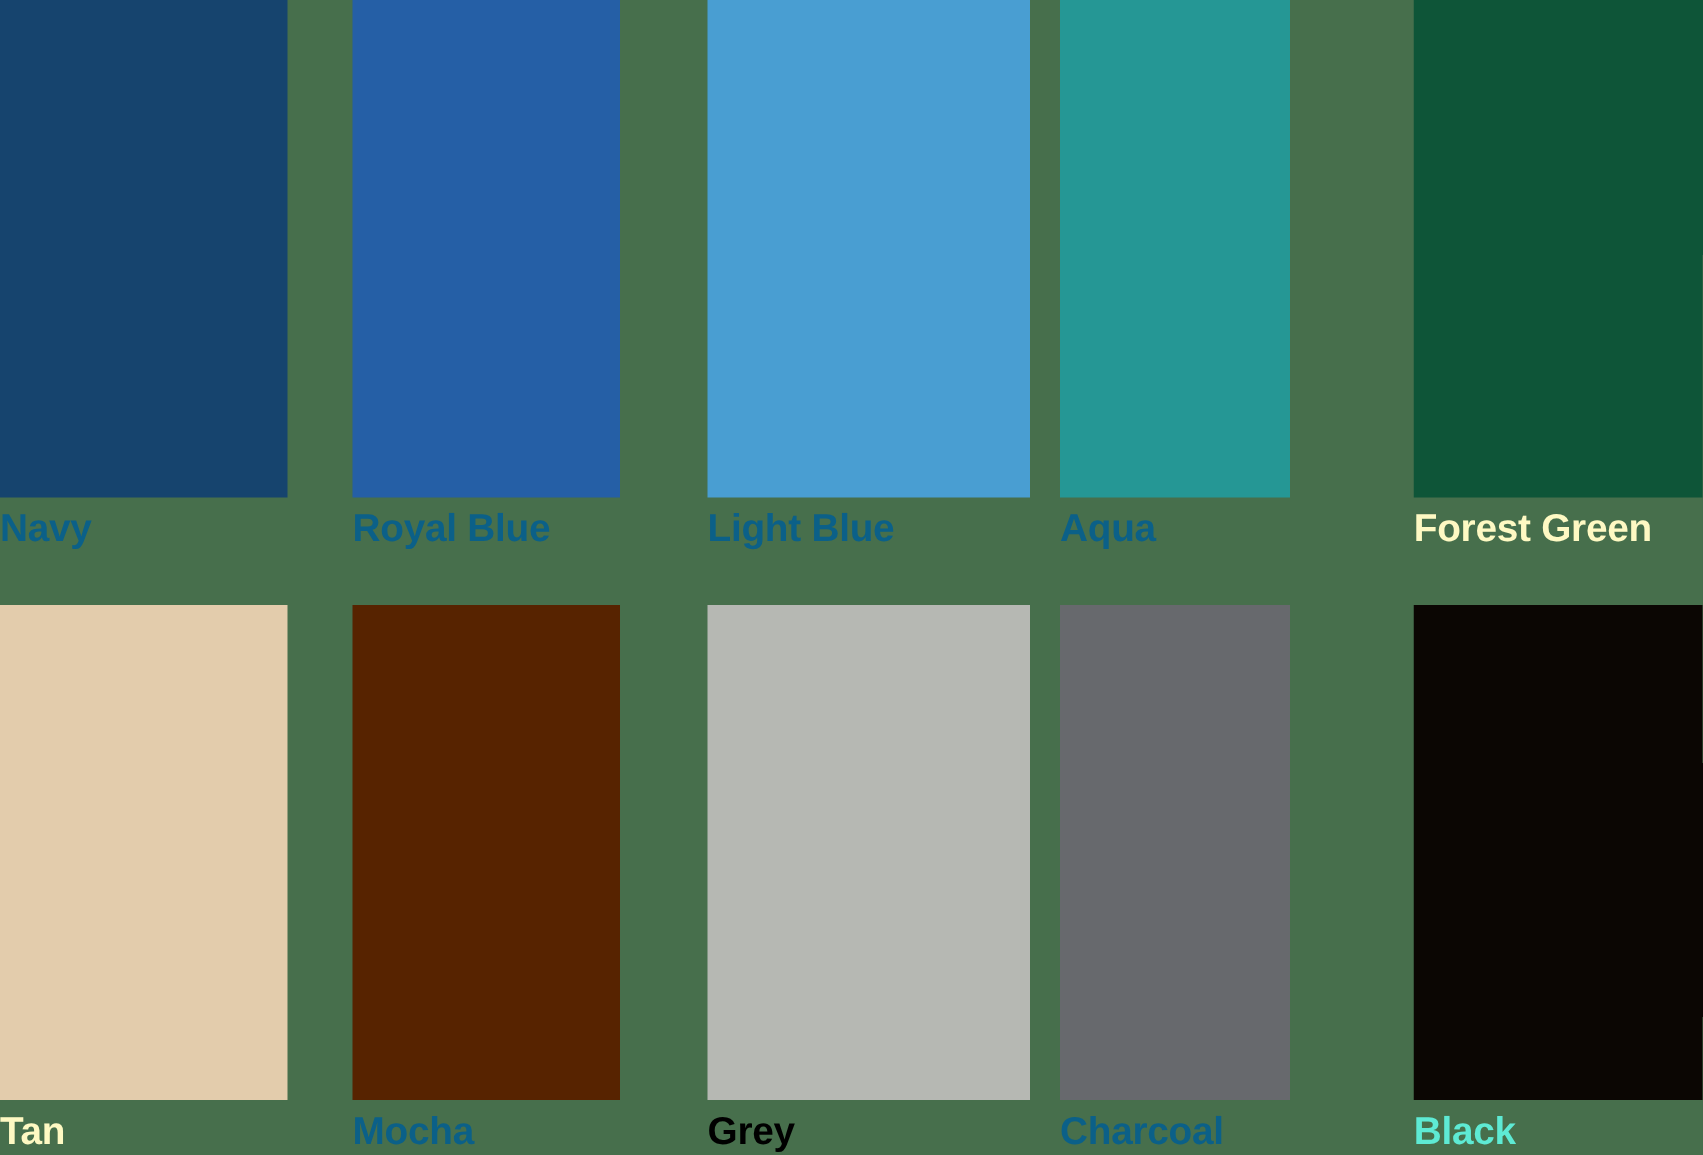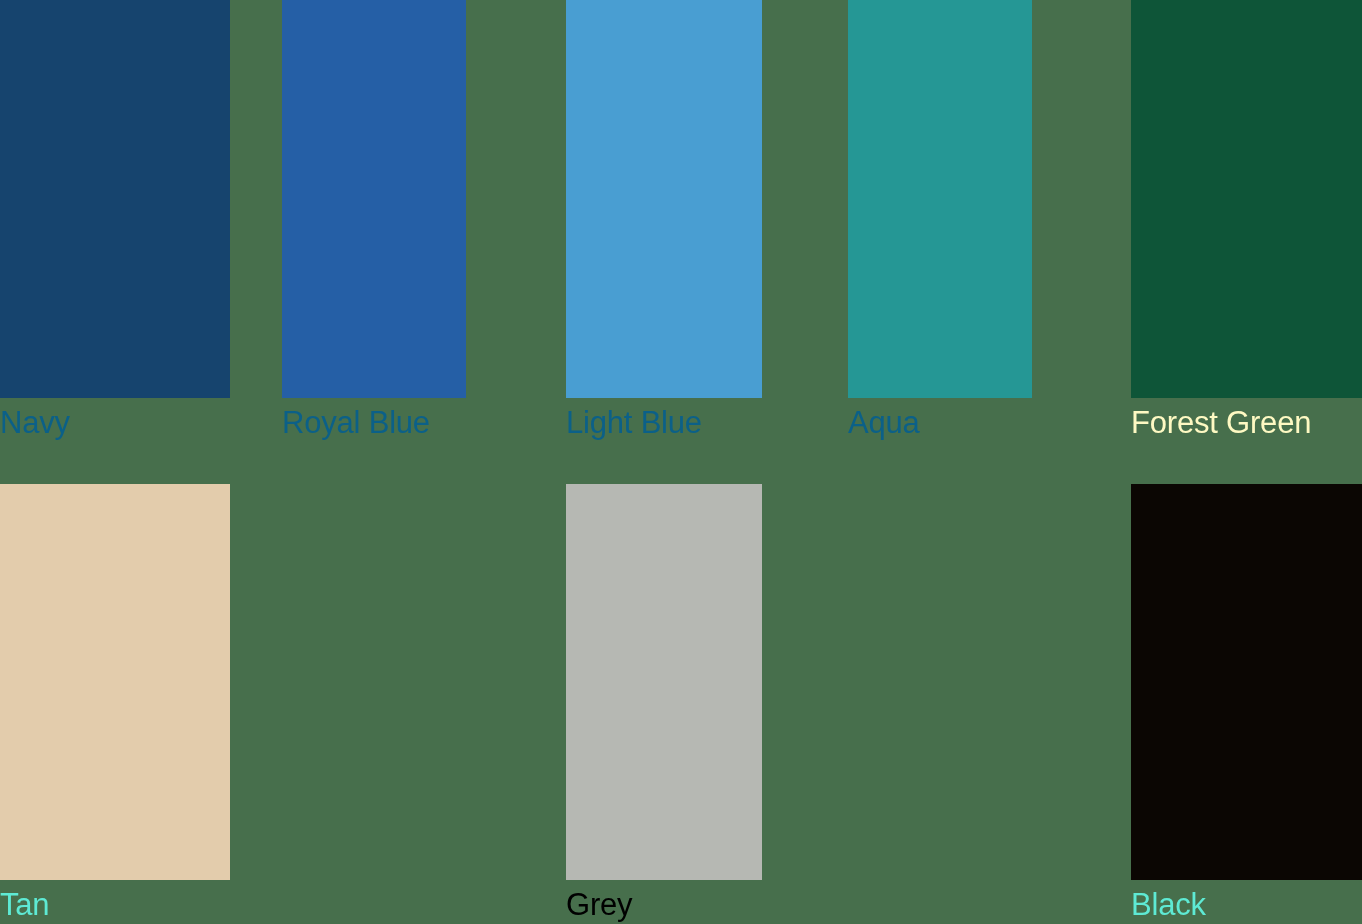--- a/index.html
+++ b/index.html
@@ -26,38 +26,38 @@
     left: 0;
     top: 0;
     width: 100%;
   }
   .swatch-label {
     position: absolute;
     left: 0;
     white-space: nowrap;
     color: #0B6088;
     font-family: "Liberation Sans", sans-serif;
-    font-weight: normal;
+    font-weight: bold;
     font-size: 31px;
     letter-spacing: -0.2px;
     line-height: 36px;
   }
   
   .row-1 { top: 0px; height: 470px; }
   .row-1 .swatch-chip { height: 398px; }
   .row-1 .swatch-label { top: 405px; }
   
   .row-2 { top: 484px; height: 440px; }
   .row-2 .swatch-chip { height: 396px; }
   .row-2 .swatch-label { top: 403px; }
 
   .col-1 { left: -18px;   width: 248px; }
   .col-1 .swatch-label { left: 18px; }
-  .col-2 { left: 282px;   width: 184px; }
-  .col-3 { left: 566px;   width: 196px; }
+  .col-2 { left: 282px;   width: 214px; }
+  .col-3 { left: 566px;   width: 258px; }
   .col-4 { left: 848px;   width: 184px; }
   .col-5 { left: 1131px;  width: 248px; }
 </style>
 </head>
 <body style="background-color: rgb(71, 111, 76);">
 
 <div id="swatch-grid">
 
   <div class="swatch-cell row-1 col-1">
     <div class="swatch-chip" style="background-color: rgb(22, 68, 110);"></div>
@@ -79,28 +79,36 @@
     <div class="swatch-label" style="color: rgb(11, 96, 136);">Aqua</div>
   </div>
 
   <div class="swatch-cell row-1 col-5">
     <div class="swatch-chip" style="background-color: rgb(14, 85, 56);"></div>
     <div class="swatch-label" style="color: #fef9c3;">Forest Green</div>
   </div>
 
   <div class="swatch-cell row-2 col-1">
     <div class="swatch-chip" style="background-color: rgb(227, 204, 172);"></div>
-    <div class="swatch-label" style="color: #5eead4;">Tan</div>
+    <div class="swatch-label" style="color: #fef9c3;">Tan</div>
   </div>
 
+  <div class="swatch-cell row-2 col-2">
+    <div class="swatch-chip" style="background-color: rgb(87, 35, 0);"></div>
+    <div class="swatch-label" style="color: rgb(11, 96, 136);">Mocha</div>
+  </div>
 
   <div class="swatch-cell row-2 col-3">
     <div class="swatch-chip" style="background-color: rgb(182, 184, 179);"></div>
     <div class="swatch-label" style="color: #000000;">Grey</div>
   </div>
 
+  <div class="swatch-cell row-2 col-4">
+    <div class="swatch-chip" style="background-color: rgb(103, 105, 109);"></div>
+    <div class="swatch-label" style="color: rgb(11, 96, 136);">Charcoal</div>
+  </div>
 
   <div class="swatch-cell row-2 col-5">
     <div class="swatch-chip" style="background-color: rgb(11, 6, 3);"></div>
     <div class="swatch-label" style="color: #5eead4;">Black</div>
   </div>
 
 </div>
 
 </body></html>

